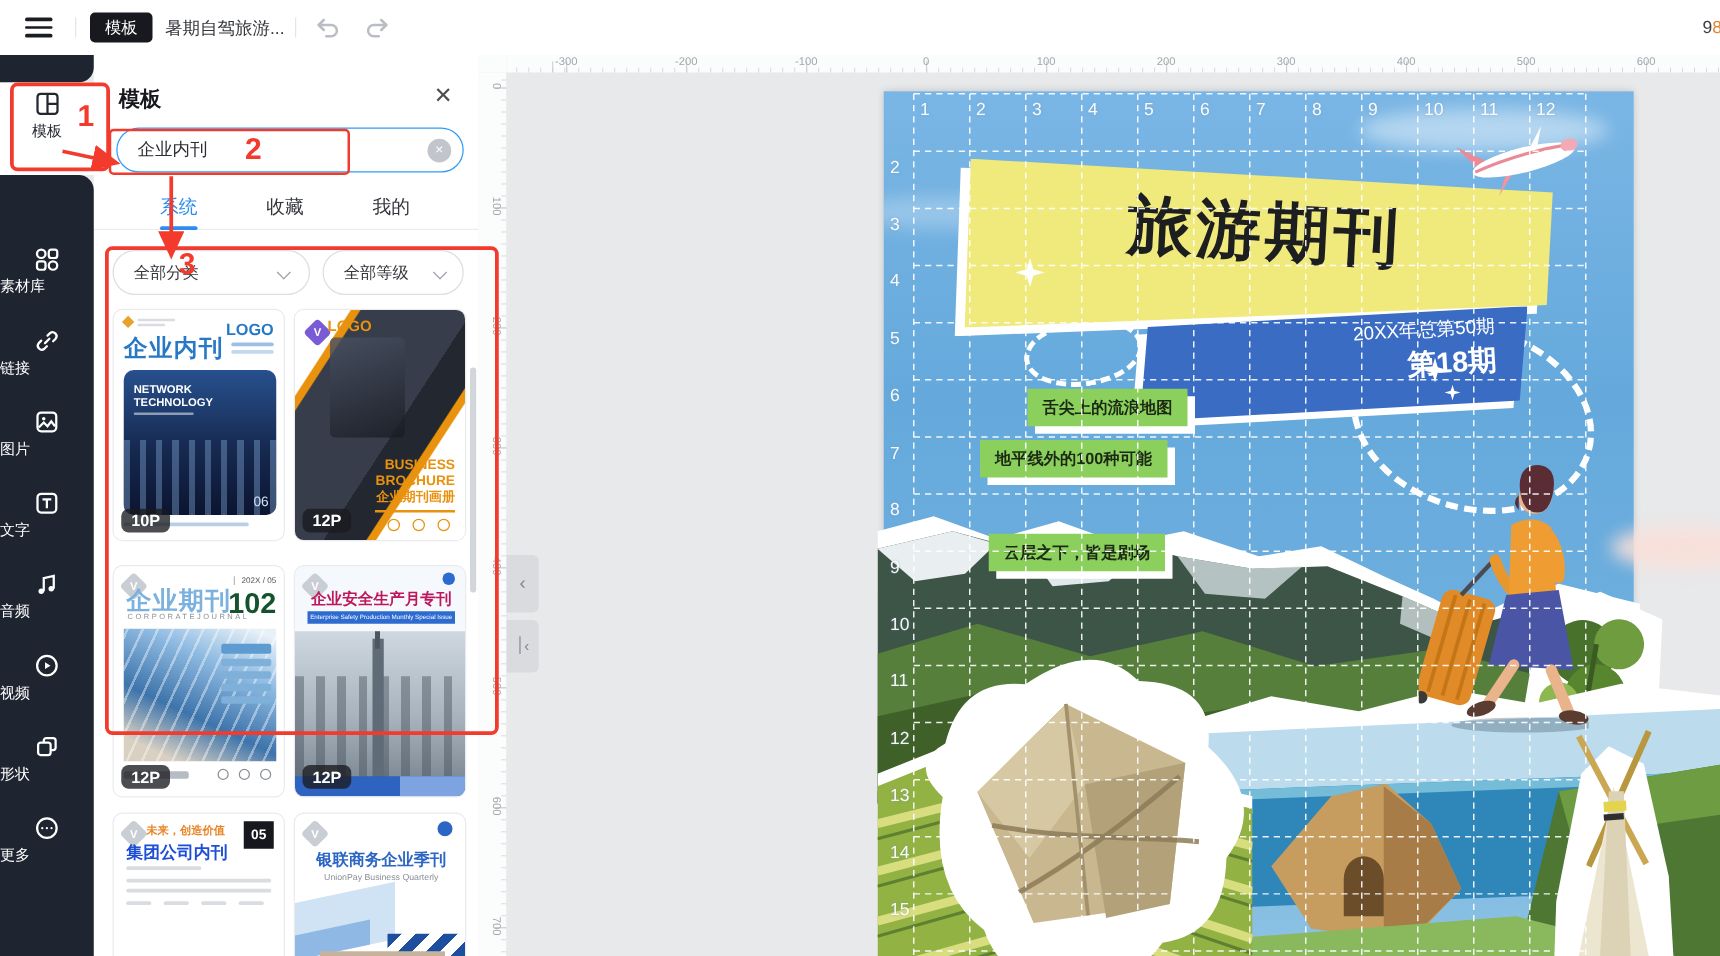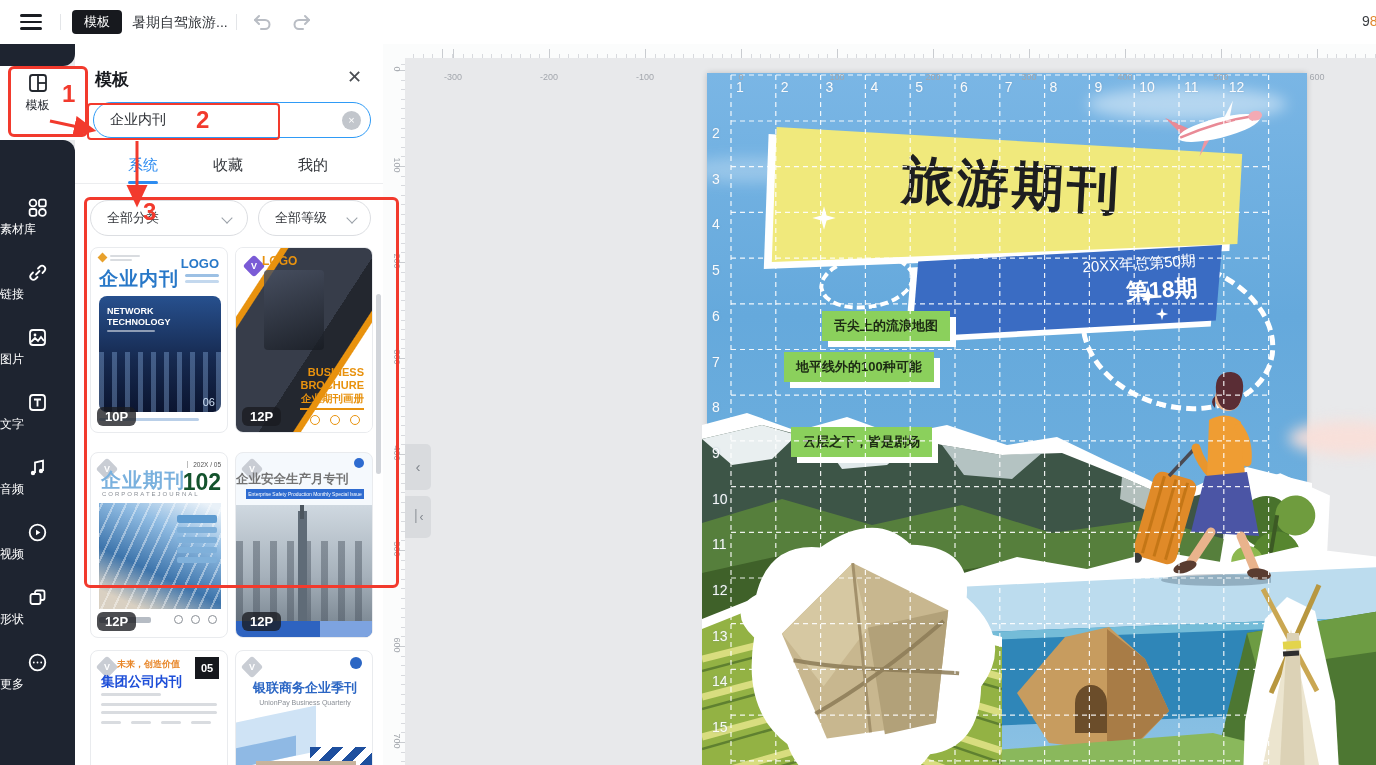--- a/index.html
+++ b/index.html
@@ -63,21 +63,21 @@
   #hruler { position:absolute; left:405px; top:44px; width:971px; height:14px; background:#fbfcfc; z-index:90;
     background-image:
       repeating-linear-gradient(90deg,#c9ccd0 0 1px,transparent 1px 96px),
       repeating-linear-gradient(90deg,#d8dade 0 1px,transparent 1px 9.6px);
     background-size:100% 9px,100% 4px; background-position:48px 5px,48px 10px; background-repeat:repeat-x; }
   #vruler { position:absolute; left:383px; top:58px; width:22px; height:707px; background:#fbfcfc; z-index:90;
     background-image:
       repeating-linear-gradient(180deg,#c9ccd0 0 1px,transparent 1px 96px),
       repeating-linear-gradient(180deg,#d8dade 0 1px,transparent 1px 9.6px);
     background-size:9px 100%,4px 100%; background-position:13px 12px,18px 12px; background-repeat:repeat-y; }
-  .hlab { position:absolute; top:0px; font-size:9px; color:#a3a7ad; transform:translateX(-50%);margin-top:28px; }
+  .hlab { position:absolute; top:0px; font-size:9px; color:#a3a7ad; transform:translateX(-50%); }
   .vlab { position:absolute; left:2px; font-size:9px; color:#a3a7ad; transform:rotate(90deg); transform-origin:center; width:24px; text-align:center; }
   #canvas-clip { position:absolute; left:405px; top:58px; width:971px; height:707px; overflow:hidden; z-index:10; }
   .collapse-btn { position:absolute; left:0px; width:26px; background:#d9dbde; border-radius:0 5px 5px 0;
     color:#82878e; text-align:center; cursor:pointer; font-size:15px; z-index:60; }
 
   
   #page { position:absolute; left:302px; top:15px; width:600px; height:692px; }
   #page-sky { position:absolute; left:0; top:0; width:600px; height:692px;
     background:linear-gradient(180deg,#7ab6e5 0%,#65a9dc 35%,#6fb0de 70%,#8cc2e4 100%);
     box-shadow:0 0 6px rgba(0,0,0,.18); overflow:hidden; }
@@ -300,21 +300,21 @@
       <div class="abs" style="right:27px;top:162px;width:9px;height:9px;border:1.2px solid #8a8f96;border-radius:50%"></div>
       <div class="abs" style="right:10px;top:162px;width:9px;height:9px;border:1.2px solid #8a8f96;border-radius:50%"></div>
       <div class="pbadge">12P</div>
     </div>
 
     <div class="card" style="left:160px; top:408px; background:#f5f9fd">
       <div class="vdiamond" style="left:8px;top:8px;background:#c9cdd4">
           <span>V</span>
         </div>
       <div class="abs" style="right:8px;top:5px;width:10px;height:10px;border-radius:50%;background:#2e6bd0"></div>
-      <div class="abs" style="left:0;top:18px;width:138px;text-align:left;font-size:12.5px;font-weight:bold;color:#737373">企业安全生产月专刊</div>
+      <div class="abs" style="left:0;top:18px;width:138px;text-align:center;font-size:12.5px;font-weight:bold;color:#be185d">企业安全生产月专刊</div>
       <div class="abs" style="left:10px;top:36px;width:118px;height:10px;background:#2e6bd0;color:#fff;font-size:5px;
            line-height:10px;text-align:center;overflow:hidden">Enterprise Safety Production Monthly Special Issue</div>
       <div class="abs" style="left:0;top:52px;width:138px;height:118px;overflow:hidden;
            background:linear-gradient(180deg,#cfd8e0 0%,#a6b1bb 60%,#7e8a95 100%)">
         <div class="abs" style="left:0;top:36px;width:138px;height:82px;
              background:repeating-linear-gradient(90deg,rgba(70,80,92,.45) 0 7px,transparent 7px 17px)"></div>
         <div class="abs" style="left:62px;top:6px;width:9px;height:112px;background:#5f6b77"></div>
         <div class="abs" style="left:64px;top:-2px;width:4px;height:16px;background:#4c565f"></div>
       </div>
       <div class="abs" style="left:0;bottom:0;width:138px;height:16px;background:#2e63c0"></div>

